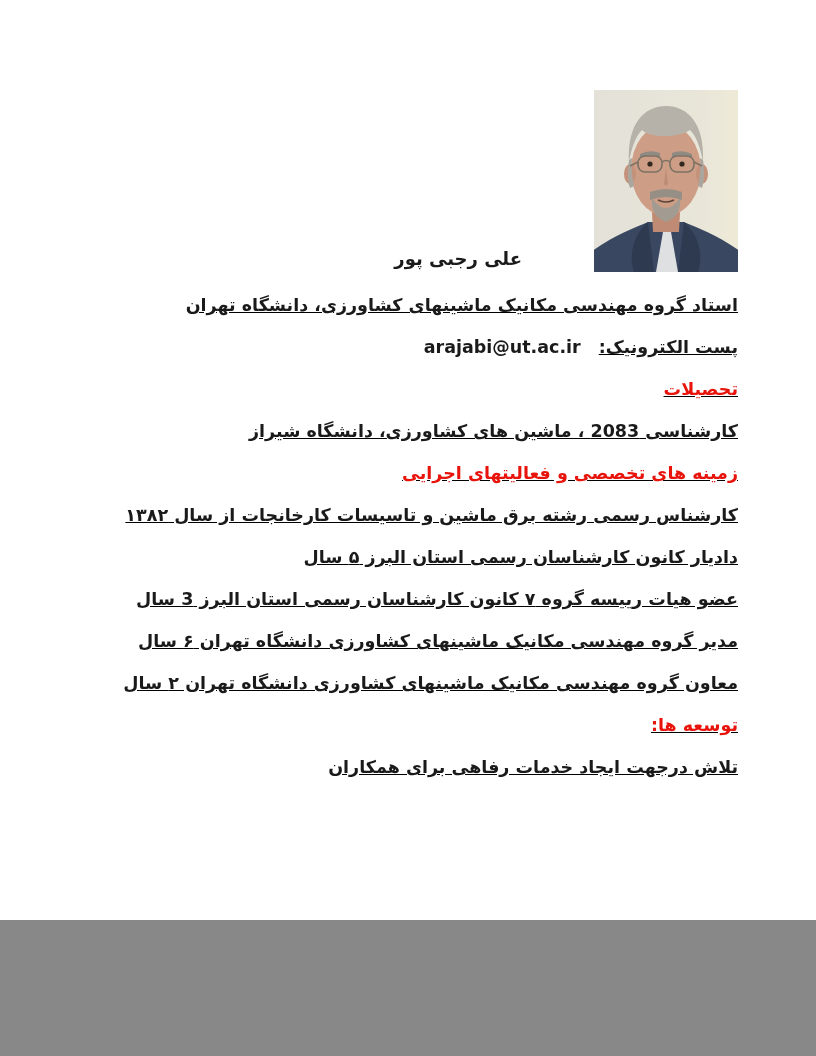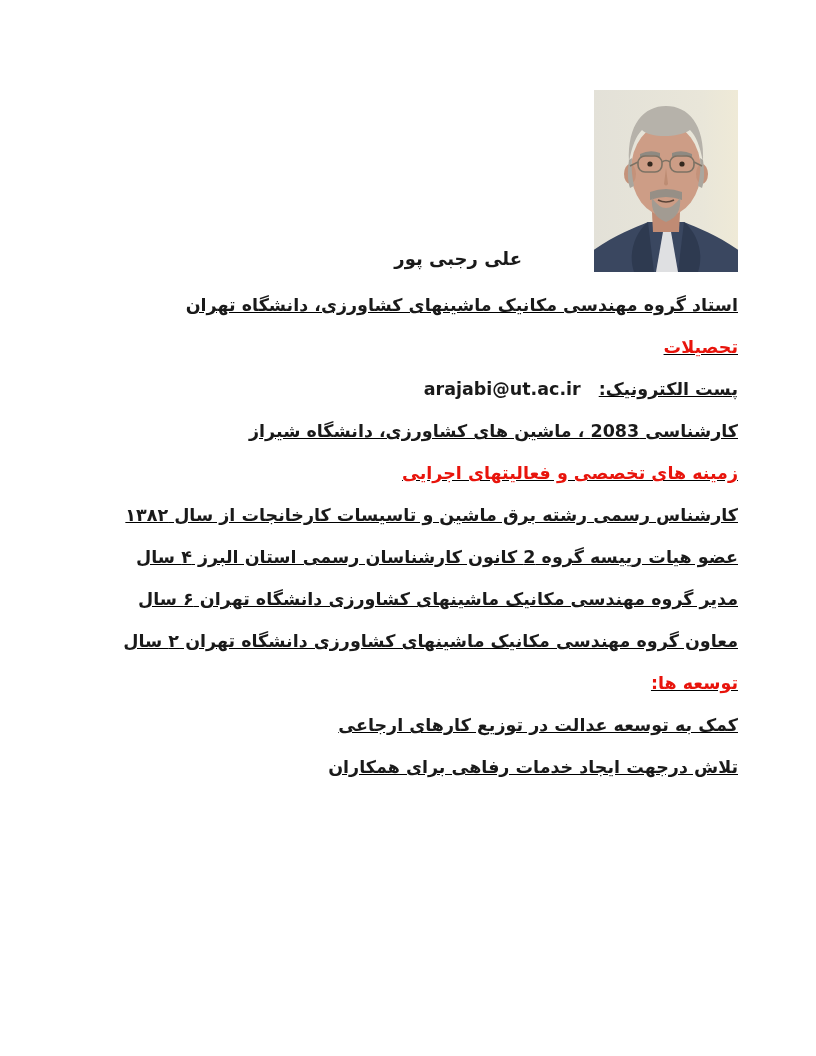--- a/index.html
+++ b/index.html
@@ -1,18 +1,18 @@
 <!DOCTYPE html>
 <html lang="fa" style="--heading: #e8140c; --text: #1a1a1a;"><head>
 <meta charset="utf-8">
 <style>
   html,body{margin:0;padding:0;background:#888;}
   .page{
     position:relative;
-    width:816px;height:1056px;
+    width:816px;height:920px;
     background:#ffffff;
     margin:0 auto;
     overflow:hidden;
     font-family:"DejaVu Sans", sans-serif;
   }
   .content{
     position:absolute;
     top:90px;left:78px;right:78px;
     direction:rtl;
     text-align:right;
@@ -109,30 +109,30 @@
           <path d="M58,108 Q72,128 86,108 Q88,126 72,132 Q56,126 58,108 Z" fill="#a29b92"></path>
           <path d="M64,110 Q72,114 80,110" fill="none" stroke="#5a4438" stroke-width="1.6"></path>
         </svg>
       </div>
       <div class="name">علی رجبی پور</div>
     </div>
 
     <div class="lines">
       <p class="line">استاد گروه مهندسی مکانیک ماشینهای کشاورزی، دانشگاه تهران</p>
 
+      <p class="line"><span>پست الکترونیک:</span><span class="email-value">arajabi@ut.ac.ir</span></p>
+
       <p class="line heading">تحصیلات</p>
-
-      <p class="line"><span>پست الکترونیک:</span><span class="email-value">arajabi@ut.ac.ir</span></p>
       <p class="line">کارشناسی 2083 ، ماشین های کشاورزی، دانشگاه شیراز</p>
 
       <p class="line heading">زمینه های تخصصی و فعالیتهای اجرایی</p>
       <p class="line">کارشناس رسمی رشته برق ماشین و تاسیسات کارخانجات از سال ۱۳۸۲</p>
-      <p class="line">عضو هیات رییسه گروه 2 کانون کارشناسان رسمی استان البرز ۴ سال</p>
+      <p class="line">دادیار کانون کارشناسان رسمی استان البرز ۵ سال</p>
+      <p class="line">عضو هیات رییسه گروه ۷ کانون کارشناسان رسمی استان البرز 3 سال</p>
       <p class="line">مدیر گروه مهندسی مکانیک ماشینهای کشاورزی دانشگاه تهران ۶ سال</p>
       <p class="line">معاون گروه مهندسی مکانیک ماشینهای کشاورزی دانشگاه تهران ۲ سال</p>
 
       <p class="line heading">توسعه ها:</p>
-      <p class="line">کمک به توسعه عدالت در توزیع کارهای ارجاعی</p>
       <p class="line">تلاش درجهت  ایجاد خدمات رفاهی برای همکاران</p>
     </div>
 
   </div>
 </div>
 
 </body></html>

